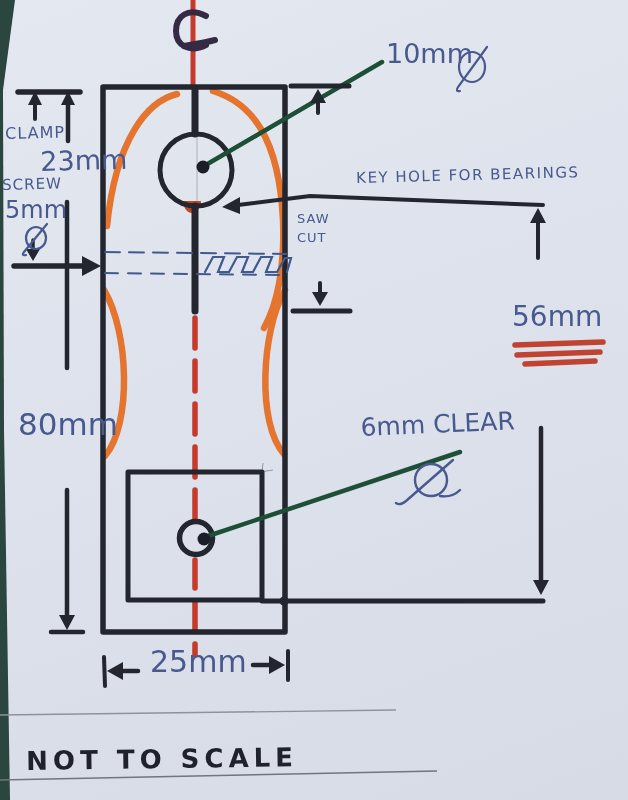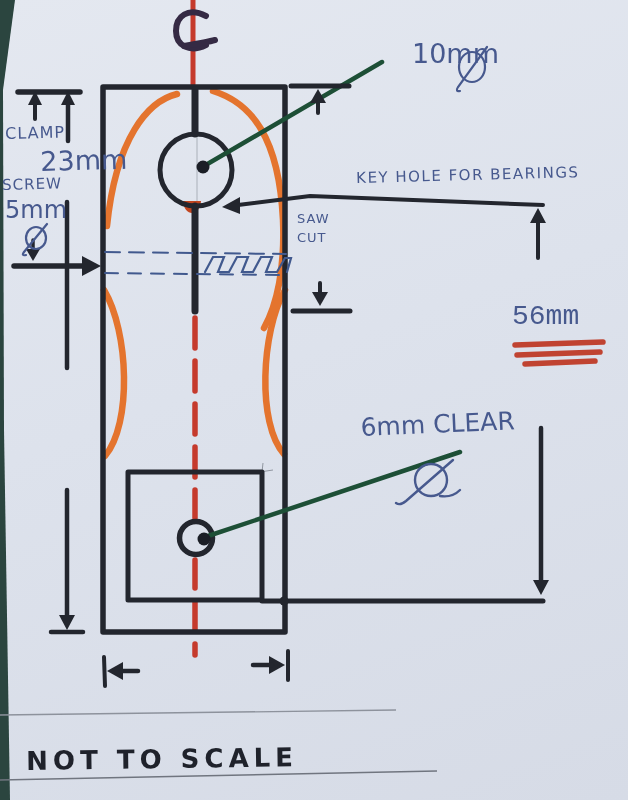--- a/index.html
+++ b/index.html
@@ -154,22 +154,24 @@
         <path d="M 453,460 L 406,501 Q 400,506 396,503"></path>
         <path d="M 440,496 Q 452,498 460,490"></path>
       </g>
     </g>
   </svg>
 
   <div class="lbl ink-sm tilt-1" style="left:5px;top:126px;">CLAMP</div>
   <div class="lbl ink-md tilt-1" style="left:40px;top:148px;font-size:27px;">23mm</div>
   <div class="lbl ink-sm tilt-1" style="left:2px;top:178px;font-size:15px;">SCREW</div>
   <div class="lbl ink-md" style="left:5px;top:198px;">5mm</div>
-  <div class="lbl ink-md" style="left:386px;top:40px;font-size:27px;margin-left:26px;">10mm</div>
+  <div class="lbl ink-md" style="left:386px;top:40px;font-size:27px;">10mm</div>
   <div class="lbl tilt-1" style="left:356px;top:171px;font-size:15px;letter-spacing:1.5px;">KEY HOLE FOR BEARINGS</div>
   <div class="lbl two-line" style="left:297px;top:210px;font-size:13px;letter-spacing:1px;">
     <div>SAW</div>
     <div>CUT</div>
   </div>
-  <div class="lbl ink-lg" style="left:512px;top:302px;font-size:28px;font-family:Liberation Mono, monospace;">56mm</div>
+  <div class="lbl ink-lg" style="left:512px;top:302px;font-size:28px;">56mm</div>
+  <div class="lbl ink-lg" style="left:18px;top:408px;font-size:31px;">80mm</div>
   <div class="lbl ink-md tilt-2" style="left:360px;top:415px;font-size:25px;">6mm CLEAR</div>
+  <div class="lbl ink-lg" style="left:150px;top:646px;font-size:30px;">25mm</div>
   <div class="lbl marker" style="left:26px;top:748px;">NOT TO SCALE</div>
 </div>
 
 </body></html>

